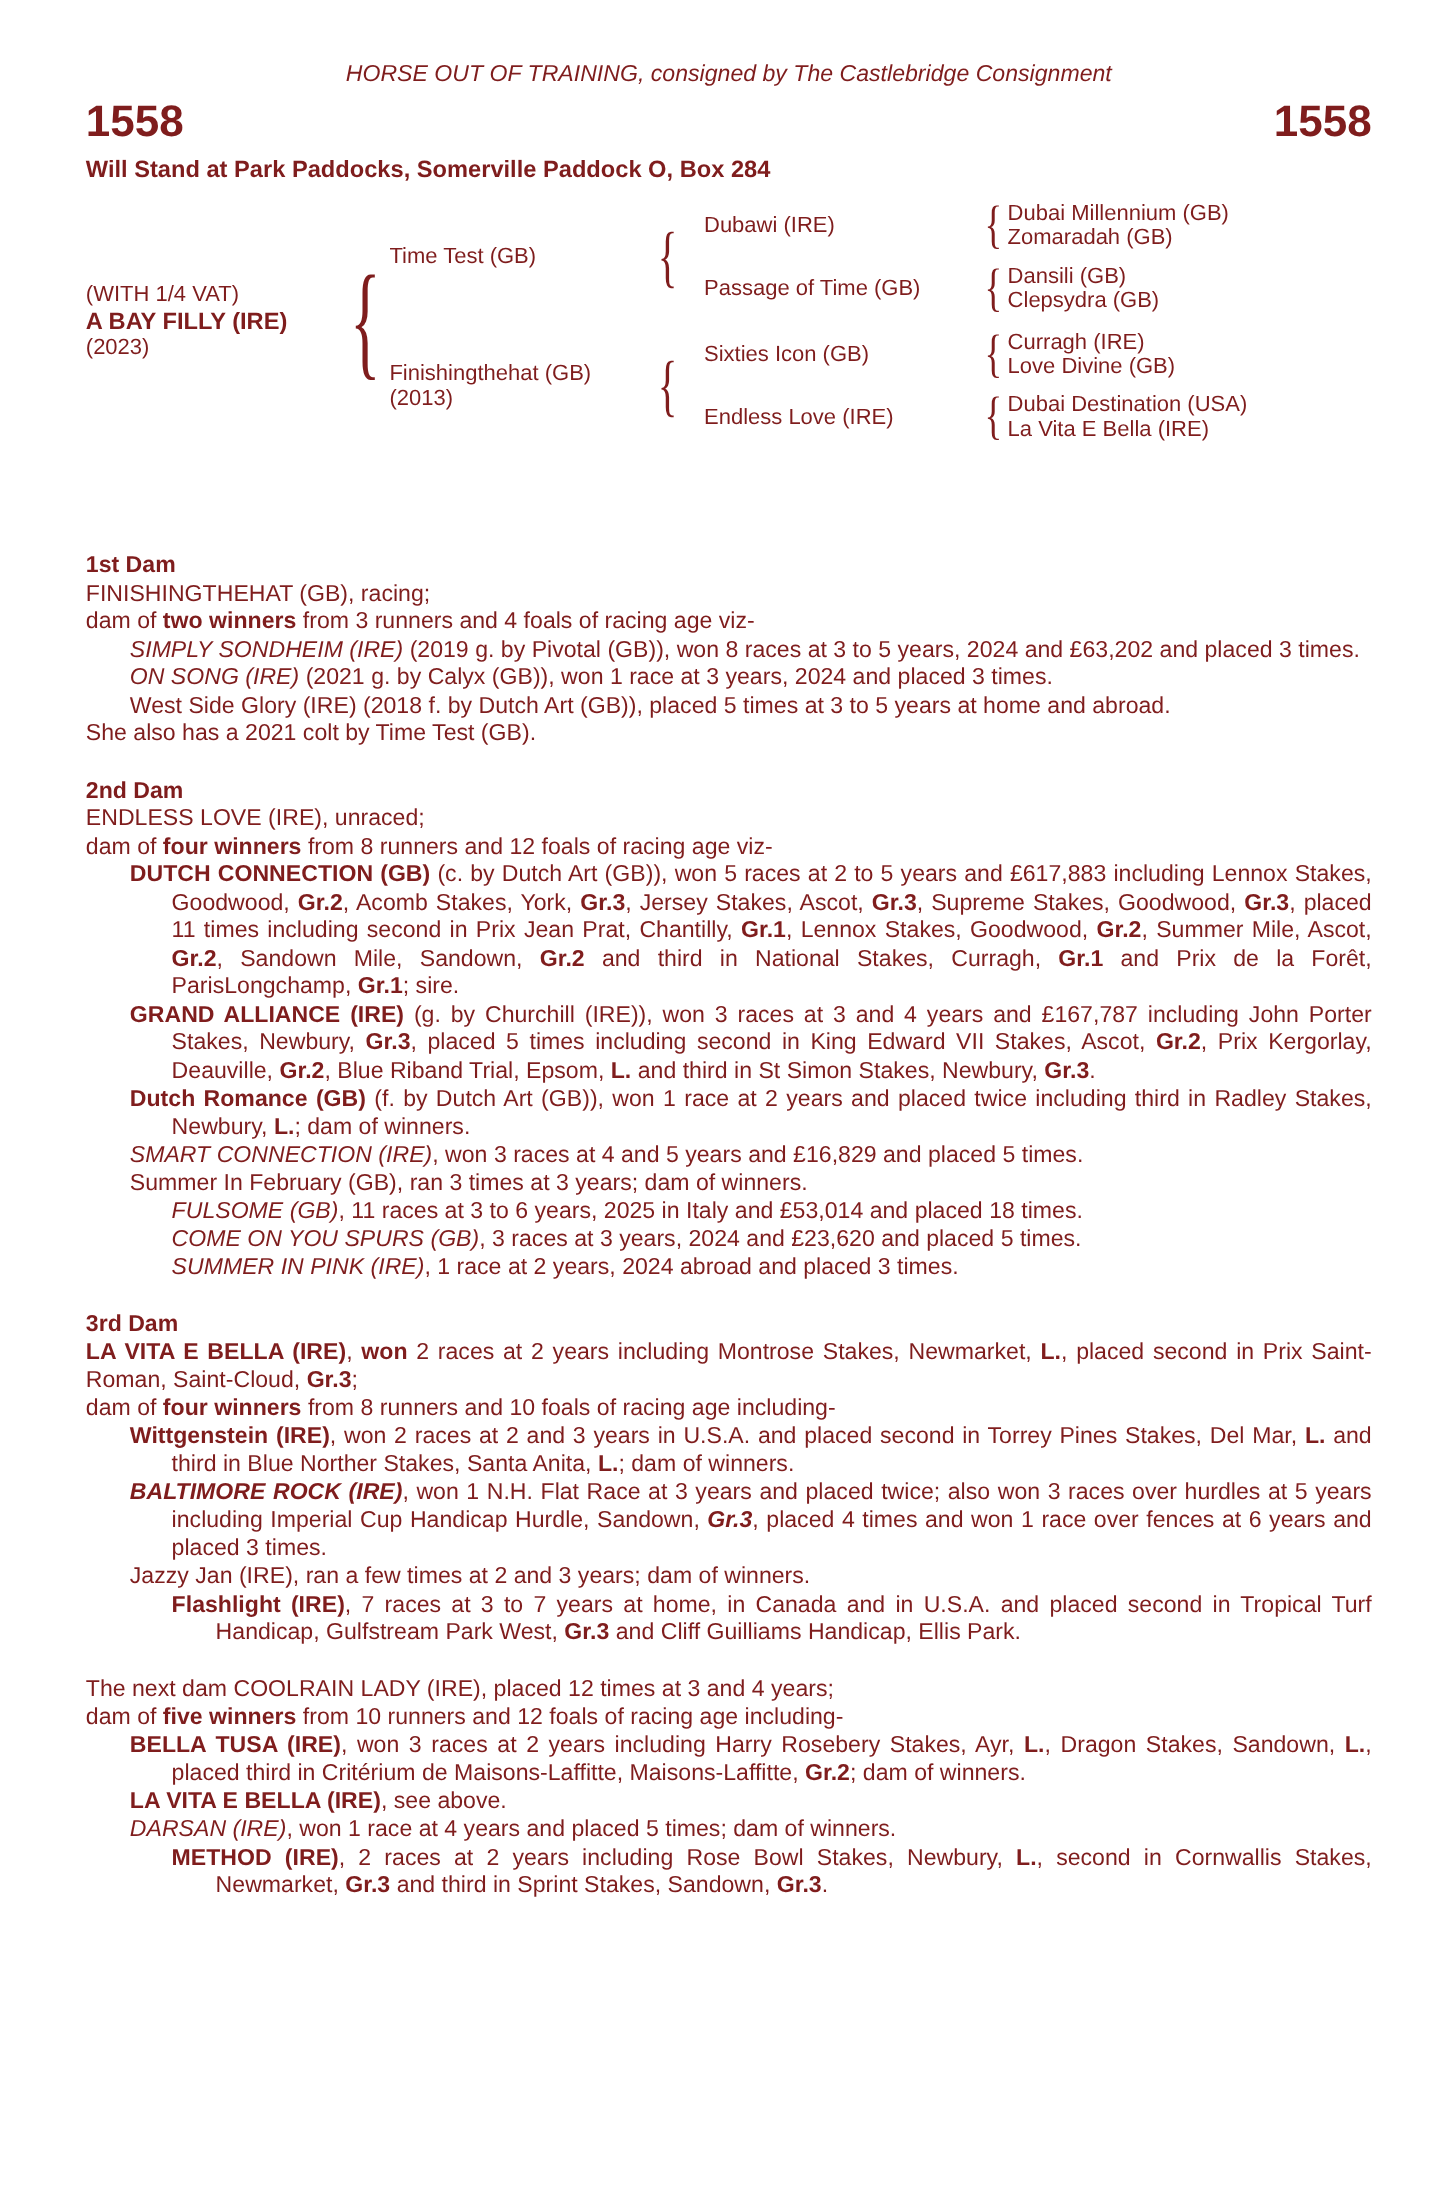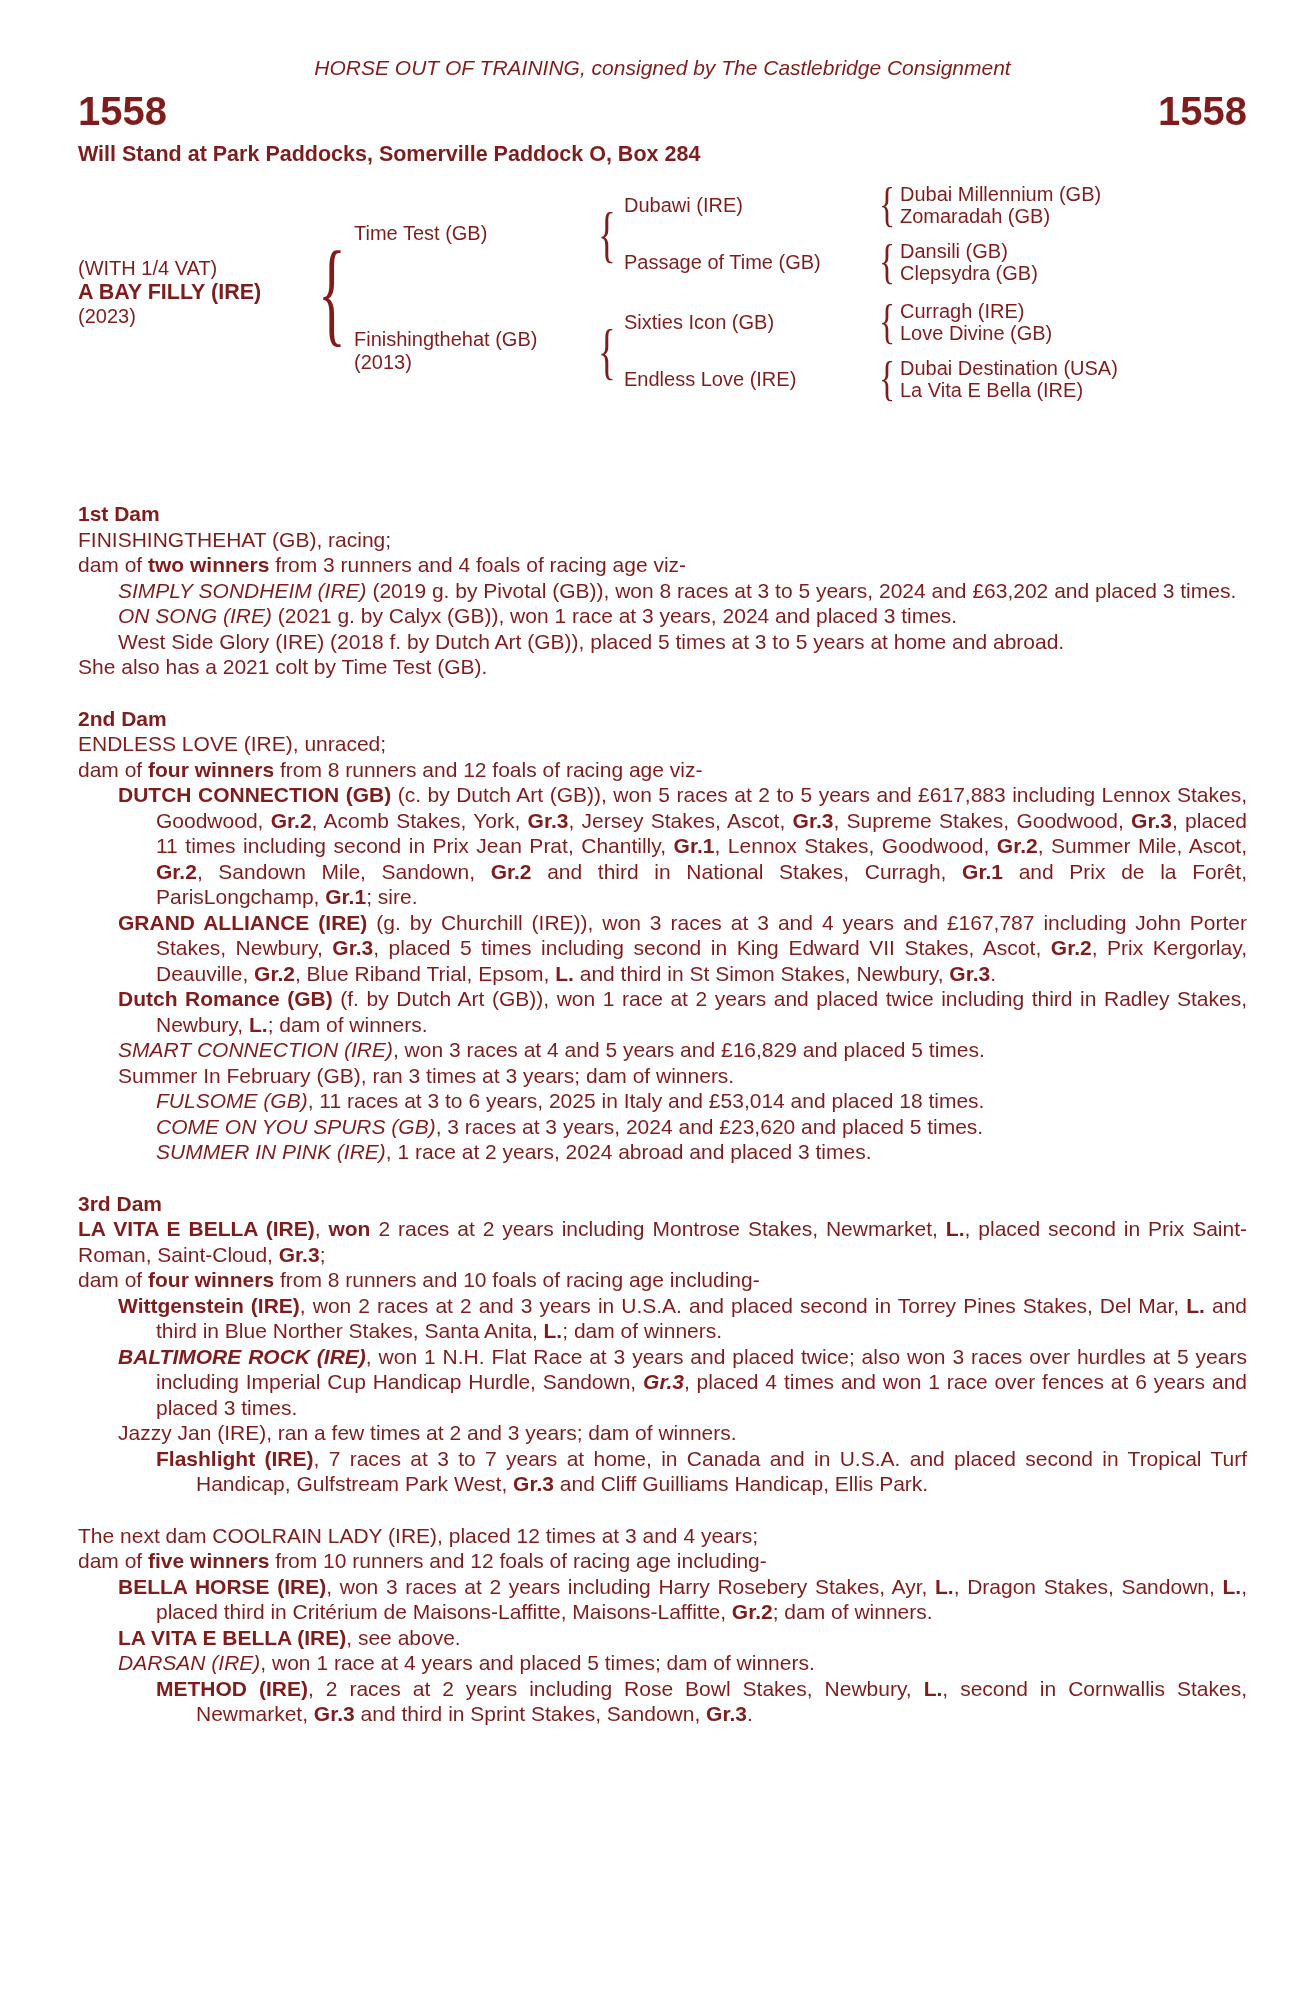--- a/index.html
+++ b/index.html
@@ -18,21 +18,21 @@
   .ped-root{width:232px;line-height:24px;}
   .ped-root .name{font-weight:bold;font-size:21.5px;}
   .brace{font-family:"Liberation Serif",serif;font-weight:400;line-height:1;
     display:flex;align-items:center;justify-content:center;overflow:visible;}
   .brace-1{font-size:116px;width:44px;transform:scaleX(0.5);}
   .brace-2{font-size:62px;width:34px;transform:scaleX(0.6);}
   .brace-3{font-size:48px;width:26px;transform:scaleX(0.7);}
   .gen1col{display:flex;flex-direction:column;gap:12px;}
   .gen-block{display:flex;align-items:center;}
   .gen1-name{width:236px;line-height:23px;}
-  .gen2col{display:flex;flex-direction:column;gap:9px;}
+  .gen2col{display:flex;flex-direction:column;gap:9px;margin-left:16px;}
   .gen2-name{width:250px;line-height:23px;}
   .gen3{line-height:22px;}
 
   
   .body-text{margin-top:0;}
   .sec{margin-top:26px;}
   .sec:first-child{margin-top:0;}
   .sec-heading{font-weight:bold;font-size:21px;line-height:25.5px;}
   .para{font-size:21px;line-height:25.5px;text-align:justify;}
   .para.ind1{padding-left:78px;text-indent:-38px;}
@@ -146,20 +146,20 @@
         <div class="para ind0"><span class="b">LA VITA E BELLA (IRE)</span><span>, </span><span class="b">won</span><span> 2 races at 2 years including Montrose Stakes, Newmarket, </span><span class="b">L.</span><span>, placed second in Prix Saint-Roman, Saint-Cloud, </span><span class="b">Gr.3</span><span>;</span></div>
         <div class="para ind0"><span>dam of </span><span class="b">four winners</span><span> from 8 runners and 10 foals of racing age including-</span></div>
         <div class="para ind1"><span class="b">Wittgenstein (IRE)</span><span>, won 2 races at 2 and 3 years in U.S.A. and placed second in Torrey Pines Stakes, Del Mar, </span><span class="b">L.</span><span> and third in Blue Norther Stakes, Santa Anita, </span><span class="b">L.</span><span>; dam of winners.</span></div>
         <div class="para ind1"><span class="b i">BALTIMORE ROCK (IRE)</span><span>, won 1 N.H. Flat Race at 3 years and placed twice; also won 3 races over hurdles at 5 years including Imperial Cup Handicap Hurdle, Sandown, </span><span class="b i">Gr.3</span><span>, placed 4 times and won 1 race over fences at 6 years and placed 3 times.</span></div>
         <div class="para ind1"><span>Jazzy Jan (IRE), ran a few times at 2 and 3 years; dam of winners.</span></div>
         <div class="para ind2"><span class="b">Flashlight (IRE)</span><span>, 7 races at 3 to 7 years at home, in Canada and in U.S.A. and placed second in Tropical Turf Handicap, Gulfstream Park West, </span><span class="b">Gr.3</span><span> and Cliff Guilliams Handicap, Ellis Park.</span></div>
       </div>
       <div class="sec">
         <div class="para ind0"><span>The next dam COOLRAIN LADY (IRE), placed 12 times at 3 and 4 years;</span></div>
         <div class="para ind0"><span>dam of </span><span class="b">five winners</span><span> from 10 runners and 12 foals of racing age including-</span></div>
-        <div class="para ind1"><span class="b">BELLA HORSE (IRE)</span><span>, won 3 races at 2 years including Harry Rosebery Stakes, Ayr, </span><span class="b">L.</span><span>, Dragon Stakes, Sandown, </span><span class="b">L.</span><span>, placed third in Critérium de Maisons-Laffitte, Maisons-Laffitte, </span><span class="b">Gr.2</span><span>; dam of winners.</span></div>
+        <div class="para ind1"><span class="b">BELLA TUSA (IRE)</span><span>, won 3 races at 2 years including Harry Rosebery Stakes, Ayr, </span><span class="b">L.</span><span>, Dragon Stakes, Sandown, </span><span class="b">L.</span><span>, placed third in Critérium de Maisons-Laffitte, Maisons-Laffitte, </span><span class="b">Gr.2</span><span>; dam of winners.</span></div>
         <div class="para ind1"><span class="b">LA VITA E BELLA (IRE)</span><span>, see above.</span></div>
         <div class="para ind1"><span class="i">DARSAN (IRE)</span><span>, won 1 race at 4 years and placed 5 times; dam of winners.</span></div>
         <div class="para ind2"><span class="b">METHOD (IRE)</span><span>, 2 races at 2 years including Rose Bowl Stakes, Newbury, </span><span class="b">L.</span><span>, second in Cornwallis Stakes, Newmarket, </span><span class="b">Gr.3</span><span> and third in Sprint Stakes, Sandown, </span><span class="b">Gr.3</span><span>.</span></div>
       </div>
     </div>
 
 </div>
 
 </body></html>

